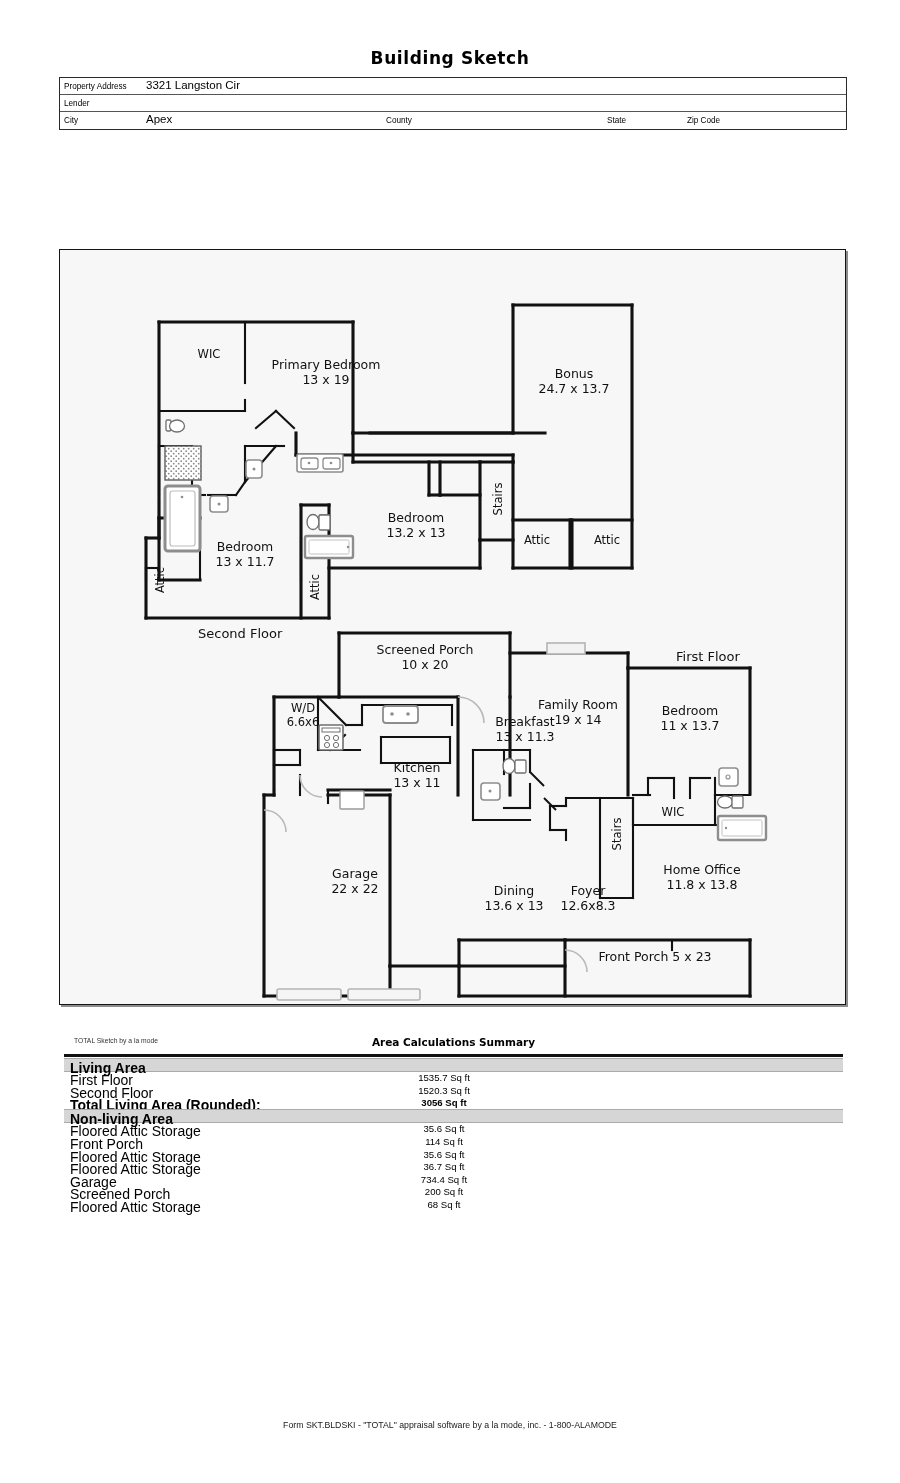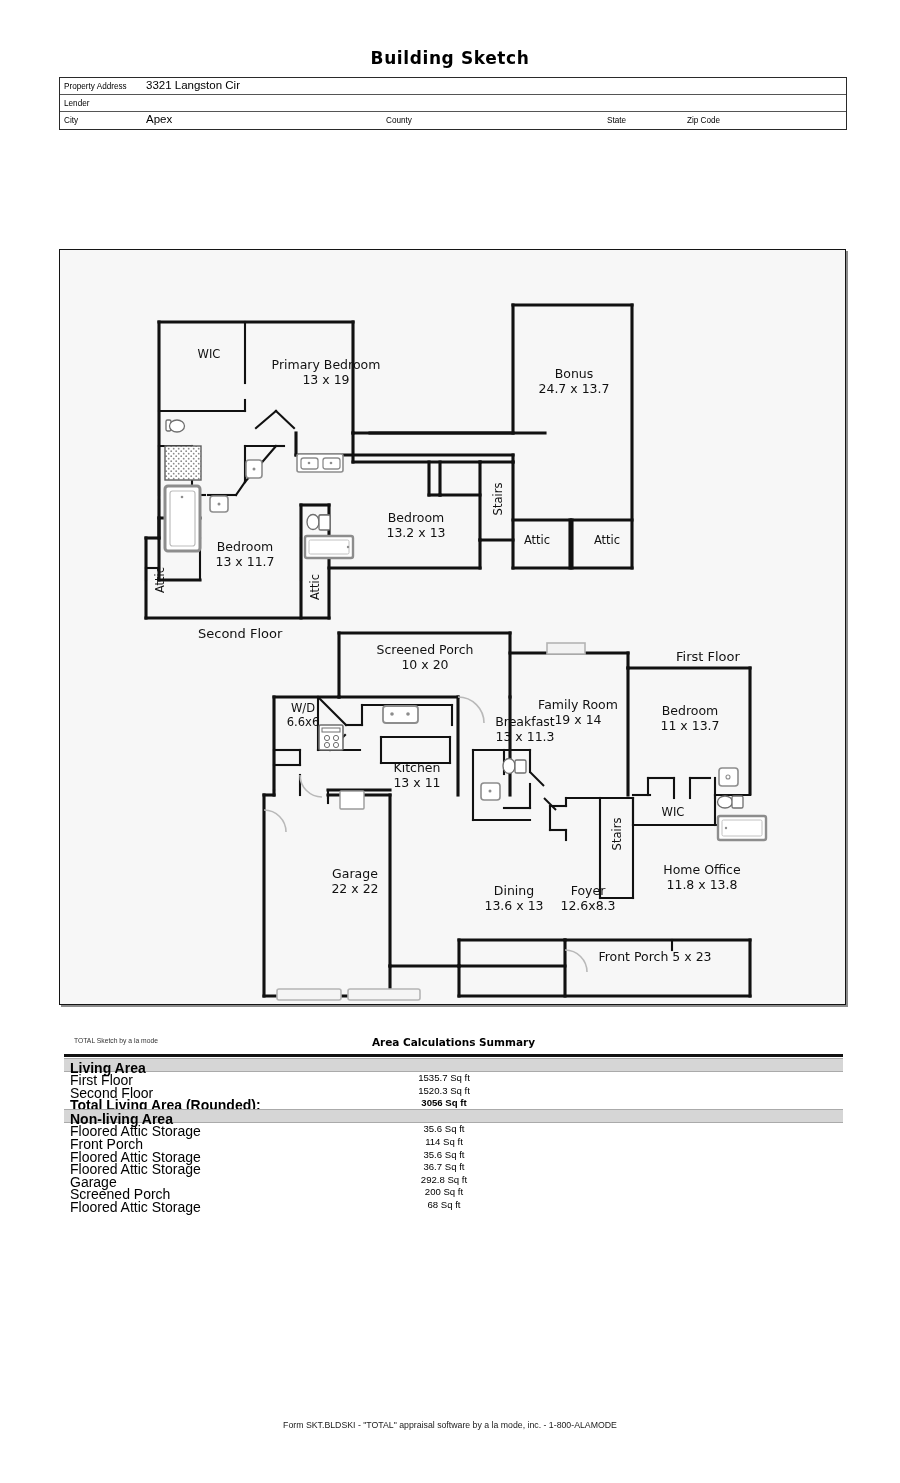--- a/index.html
+++ b/index.html
@@ -574,21 +574,21 @@
         <div class="a-row">
           <span class="a-name">Floored Attic Storage</span>
           <span class="a-val">35.6 Sq ft</span>
         </div>
         <div class="a-row">
           <span class="a-name">Floored Attic Storage</span>
           <span class="a-val">36.7 Sq ft</span>
         </div>
         <div class="a-row">
           <span class="a-name">Garage</span>
-          <span class="a-val">292.8 Sq ft</span>
+          <span class="a-val">734.4 Sq ft</span>
         </div>
         <div class="a-row">
           <span class="a-name">Screened Porch</span>
           <span class="a-val">200 Sq ft</span>
         </div>
         <div class="a-row">
           <span class="a-name">Floored Attic Storage</span>
           <span class="a-val">68 Sq ft</span>
         </div>
       </div>

